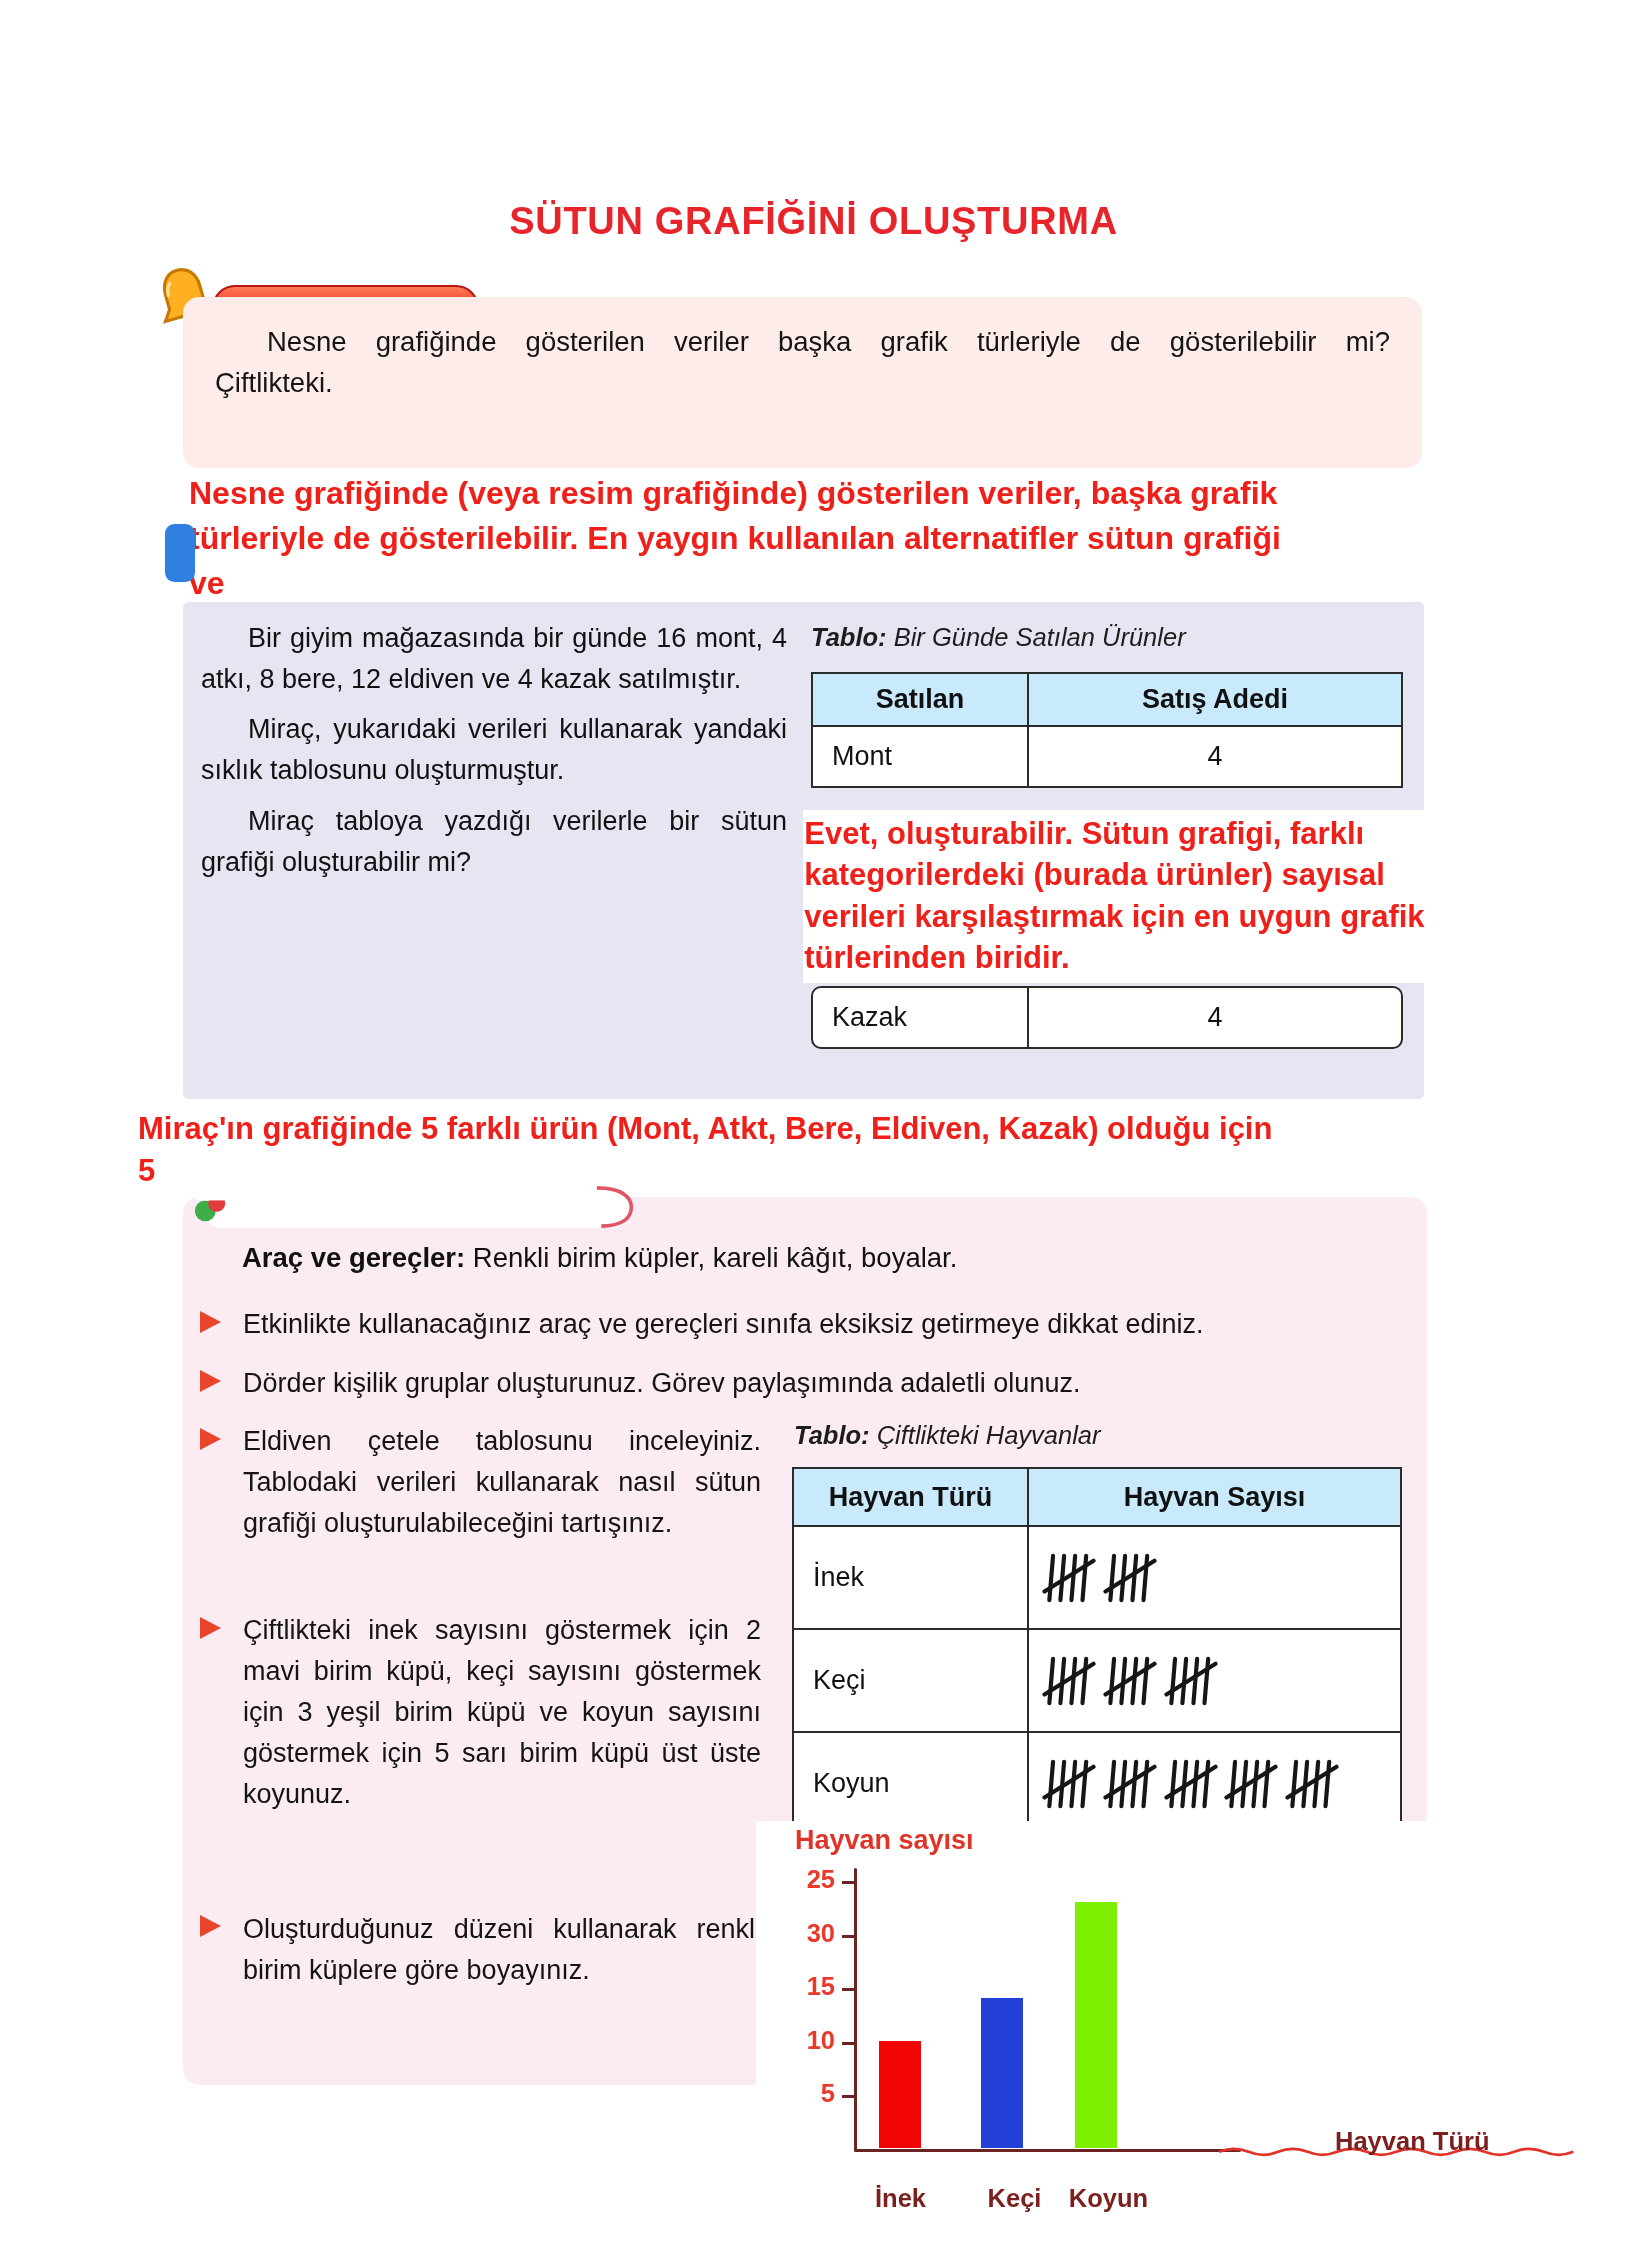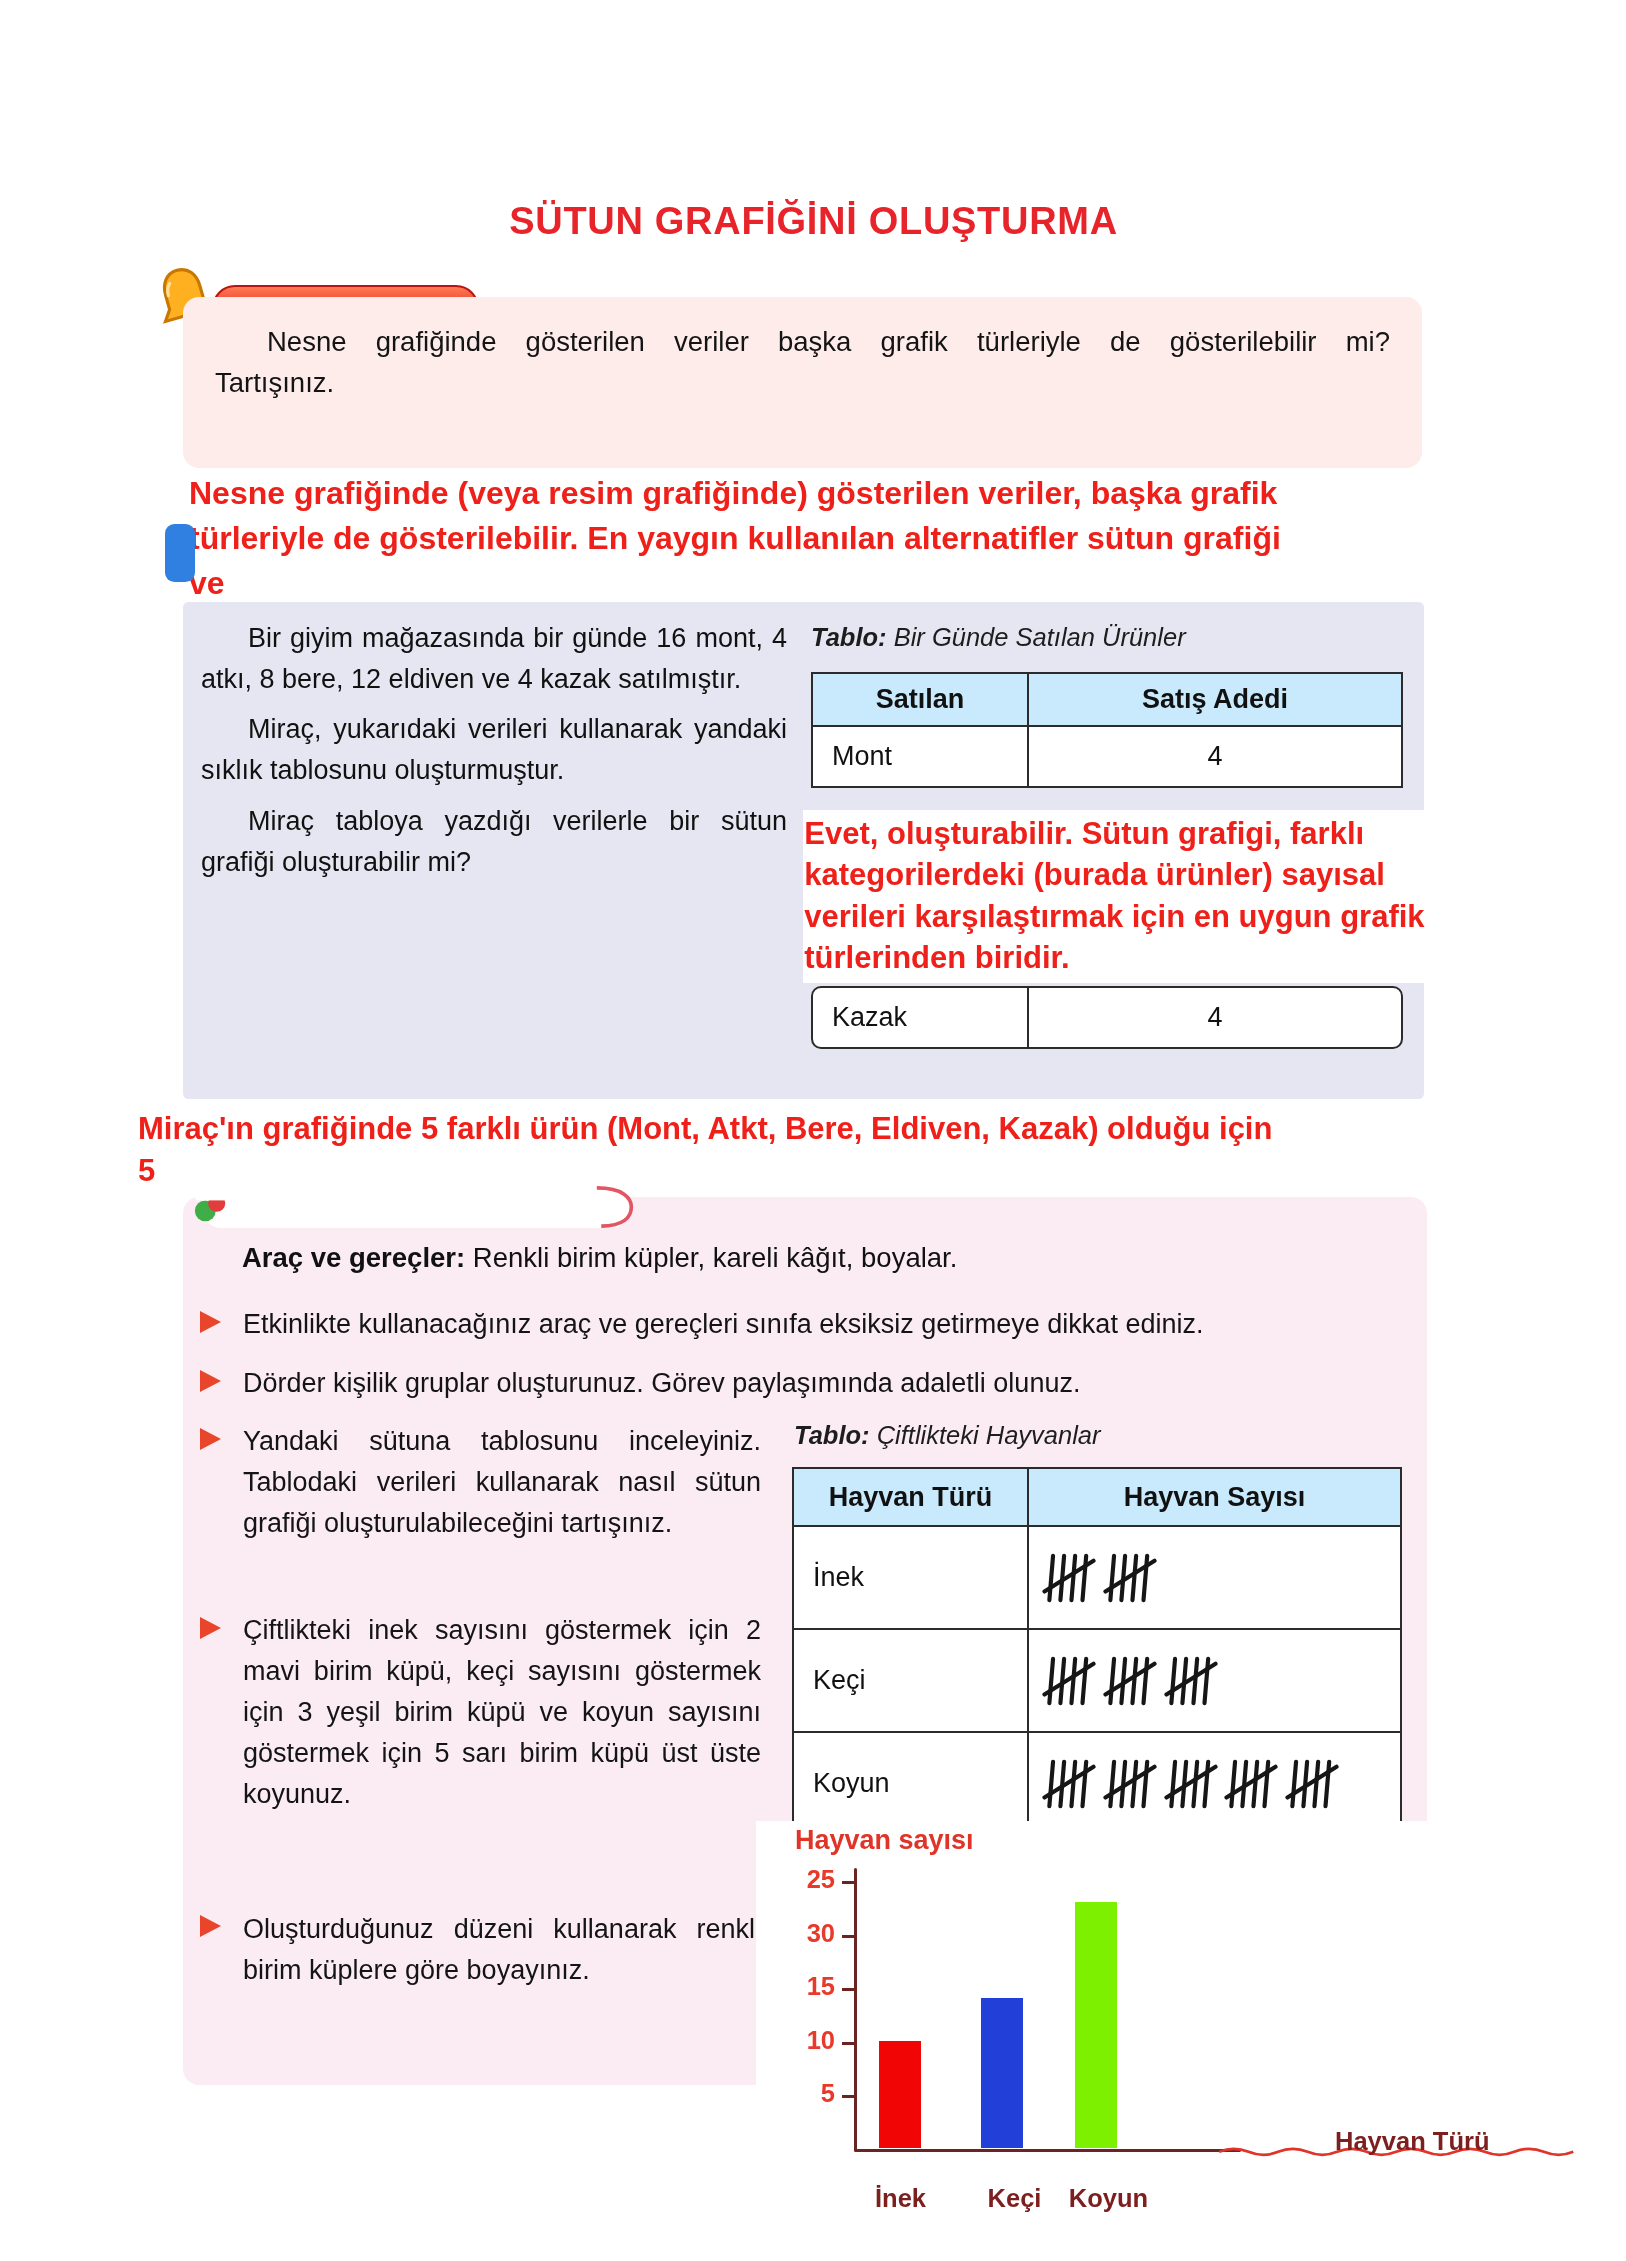--- a/index.html
+++ b/index.html
@@ -119,21 +119,21 @@
     <path d="M30 4 C19 4 13 13 13 24 L13 38 L6 48 L54 48 L47 38 L47 24 C47 13 41 4 30 4 Z" fill="#ffb020" stroke="#c87800" stroke-width="3"></path>
     <circle cx="30" cy="55" r="6.5" fill="#ffb020" stroke="#c87800" stroke-width="3"></circle>
     <path d="M20 14 C17 17 15.5 21 15.5 25" fill="none" stroke="#ffe09a" stroke-width="3" stroke-linecap="round"></path>
   </svg>
   <div class="abs badge-pill">
     <span>HATIRLAYALIM</span>
   </div>
 
   <div class="abs q-box">
     <div class="q-line1">Nesne grafiğinde gösterilen veriler başka grafik türleriyle de gösterilebilir mi?</div>
-    <div class="q-line2">Tartışınız.</div>
+    <div class="q-line2">Çiftlikteki.</div>
   </div>
 
   <div class="abs red-ans ans1">
     <div>Nesne grafiğinde (veya resim grafiğinde) gösterilen veriler, başka grafik</div>
     <div>türleriyle de gösterilebilir. En yaygın kullanılan alternatifler sütun grafiği</div>
     <div>ve</div>
   </div>
 
   <div class="abs blue-tab"></div>
 
@@ -195,21 +195,21 @@
     <span>Renkli birim küpler, kareli kâğıt, boyalar.</span>
   </div>
 
   <span class="abs arrow ar1"></span>
   <div class="abs bullet-text b-single bt1">Etkinlikte kullanacağınız araç ve gereçleri sınıfa eksiksiz getirmeye dikkat ediniz.</div>
 
   <span class="abs arrow ar2"></span>
   <div class="abs bullet-text b-single bt2">Dörder kişilik gruplar oluşturunuz. Görev paylaşımında adaletli olunuz.</div>
 
   <span class="abs arrow ar3"></span>
-  <div class="abs bullet-text b-wrap bt3">Yandaki sütuna tablosunu inceleyiniz. Tablodaki verileri kullanarak nasıl sütun grafiği oluşturulabileceğini tartışınız.</div>
+  <div class="abs bullet-text b-wrap bt3">Eldiven çetele tablosunu inceleyiniz. Tablodaki verileri kullanarak nasıl sütun grafiği oluşturulabileceğini tartışınız.</div>
 
   <span class="abs arrow ar4"></span>
   <div class="abs bullet-text b-wrap bt4">Çiftlikteki inek sayısını göstermek için 2 mavi birim küpü, keçi sayısını göstermek için 3 yeşil birim küpü ve koyun sayısını göstermek için 5 sarı birim küpü üst üste koyunuz.</div>
 
   <span class="abs arrow ar5"></span>
   <div class="abs bullet-text b-wrap bt5">Oluşturduğunuz düzeni kullanarak renkli birim küplere göre boyayınız.</div>
 
   <div class="abs tbl-caption acaption">
     <span class="cap-label">Tablo:</span>
     <span class="cap-text">Çiftlikteki Hayvanlar</span>

